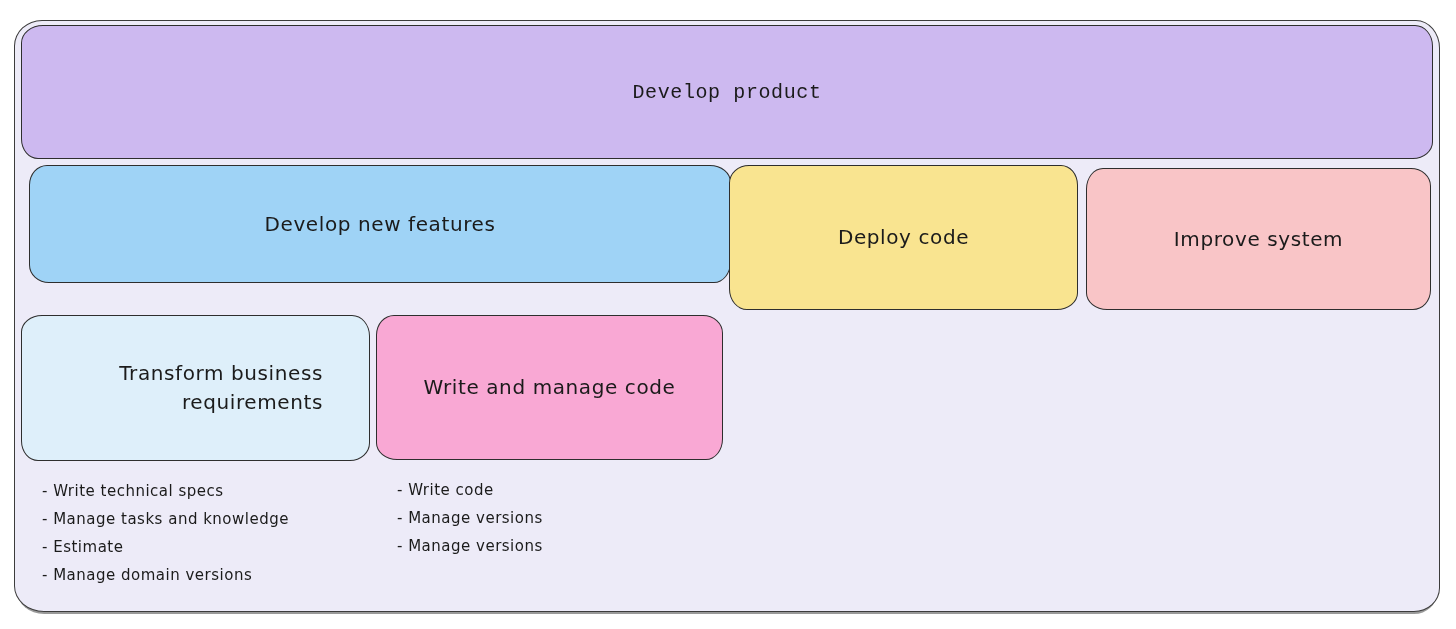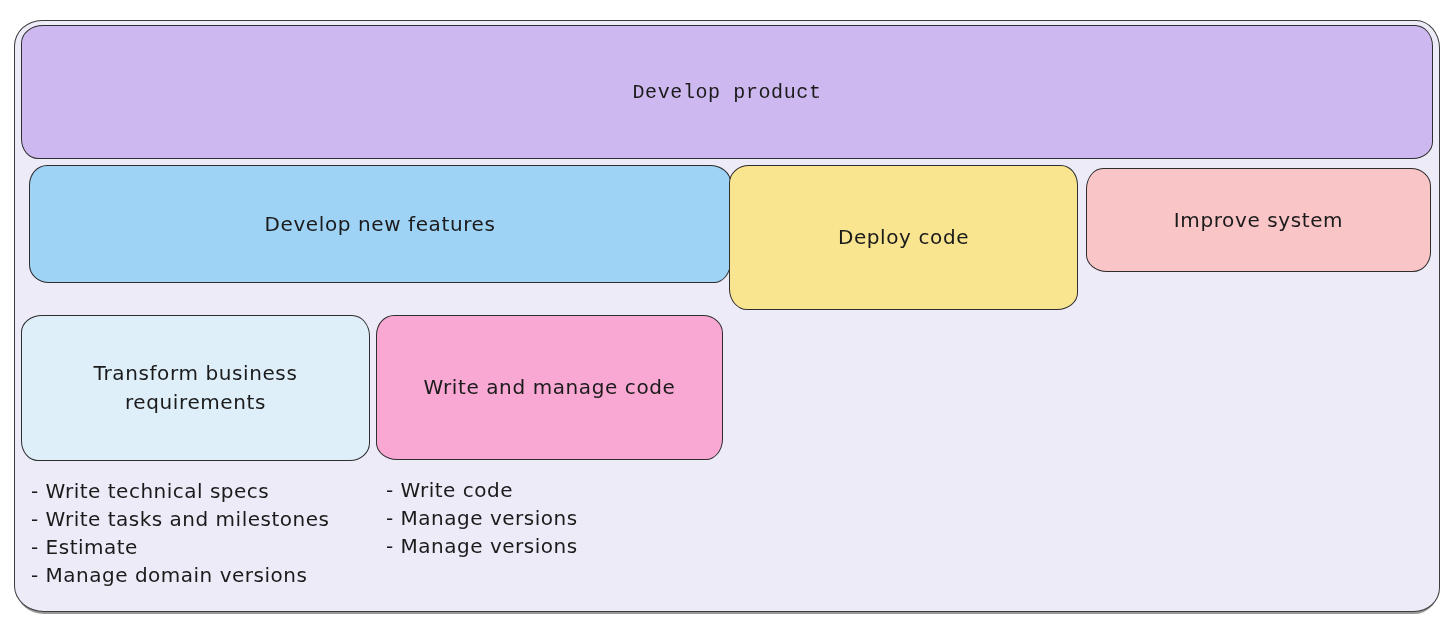--- a/index.html
+++ b/index.html
@@ -32,34 +32,35 @@
     letter-spacing: 0.6px;
     line-height: 1.45;
   }
 
   .box-title     { left: 6px;    top: 4px;   width: 1412px; height: 134px;
                    border-radius: 22px 18px 20px 17px / 18px 21px 17px 20px; font-family: Liberation Mono, monospace; }
   .box-features  { left: 14px;    top: 144px; width: 702px;  height: 118px;
                    border-radius: 18px 21px 17px 20px / 20px 17px 21px 18px; }
   .box-deploy    { left: 714px;  top: 144px; width: 349px;  height: 145px;
                    border-radius: 20px 17px 21px 18px / 18px 20px 17px 21px; }
-  .box-improve   { left: 1071px; top: 147px; width: 345px;  height: 104px;
+  .box-improve   { left: 1071px; top: 147px; width: 345px;  height: 142px;
                    border-radius: 17px 20px 18px 21px / 21px 18px 20px 17px; }
   .box-transform { left: 6px;    top: 294px; width: 349px;  height: 146px;
                    border-radius: 21px 18px 20px 17px / 17px 21px 18px 20px;
-                   padding: 0 34px; }
+                   padding: 0 46px; text-align: right; }
   .box-writecode { left: 361px;  top: 294px; width: 347px;  height: 145px;
                    border-radius: 18px 20px 17px 21px / 20px 18px 21px 17px; }
 
   .task-list {
     position: absolute;
-    font-size: 20px;
+    font-size: 15px;
     letter-spacing: 0.5px;
     line-height: 28px;
     white-space: nowrap;
+    margin-left: 11px;
   }
   .task-list-left  { left: 16px;  top: 456px; }
   .task-list-right { left: 371px; top: 455px; }
 </style>
 </head>
 <body>
 
 <div class="canvas">
 
   <div class="container" style="background-color: rgb(237, 235, 248);">
@@ -83,21 +84,21 @@
     <div class="box box-transform" style="background-color: rgb(222, 239, 250);">
       <span>Transform business requirements</span>
     </div>
 
     <div class="box box-writecode" style="background-color: #f9a8d4;">
       <span>Write and manage code</span>
     </div>
 
     <div class="task-list task-list-left">
       <div>- Write technical specs</div>
-      <div>- Write tasks and milestones</div>
+      <div>- Manage tasks and knowledge</div>
       <div>- Estimate</div>
       <div>- Manage domain versions</div>
     </div>
 
     <div class="task-list task-list-right">
       <div>- Write code</div>
       <div>- Manage versions</div>
       <div>- Manage versions</div>
     </div>
 

